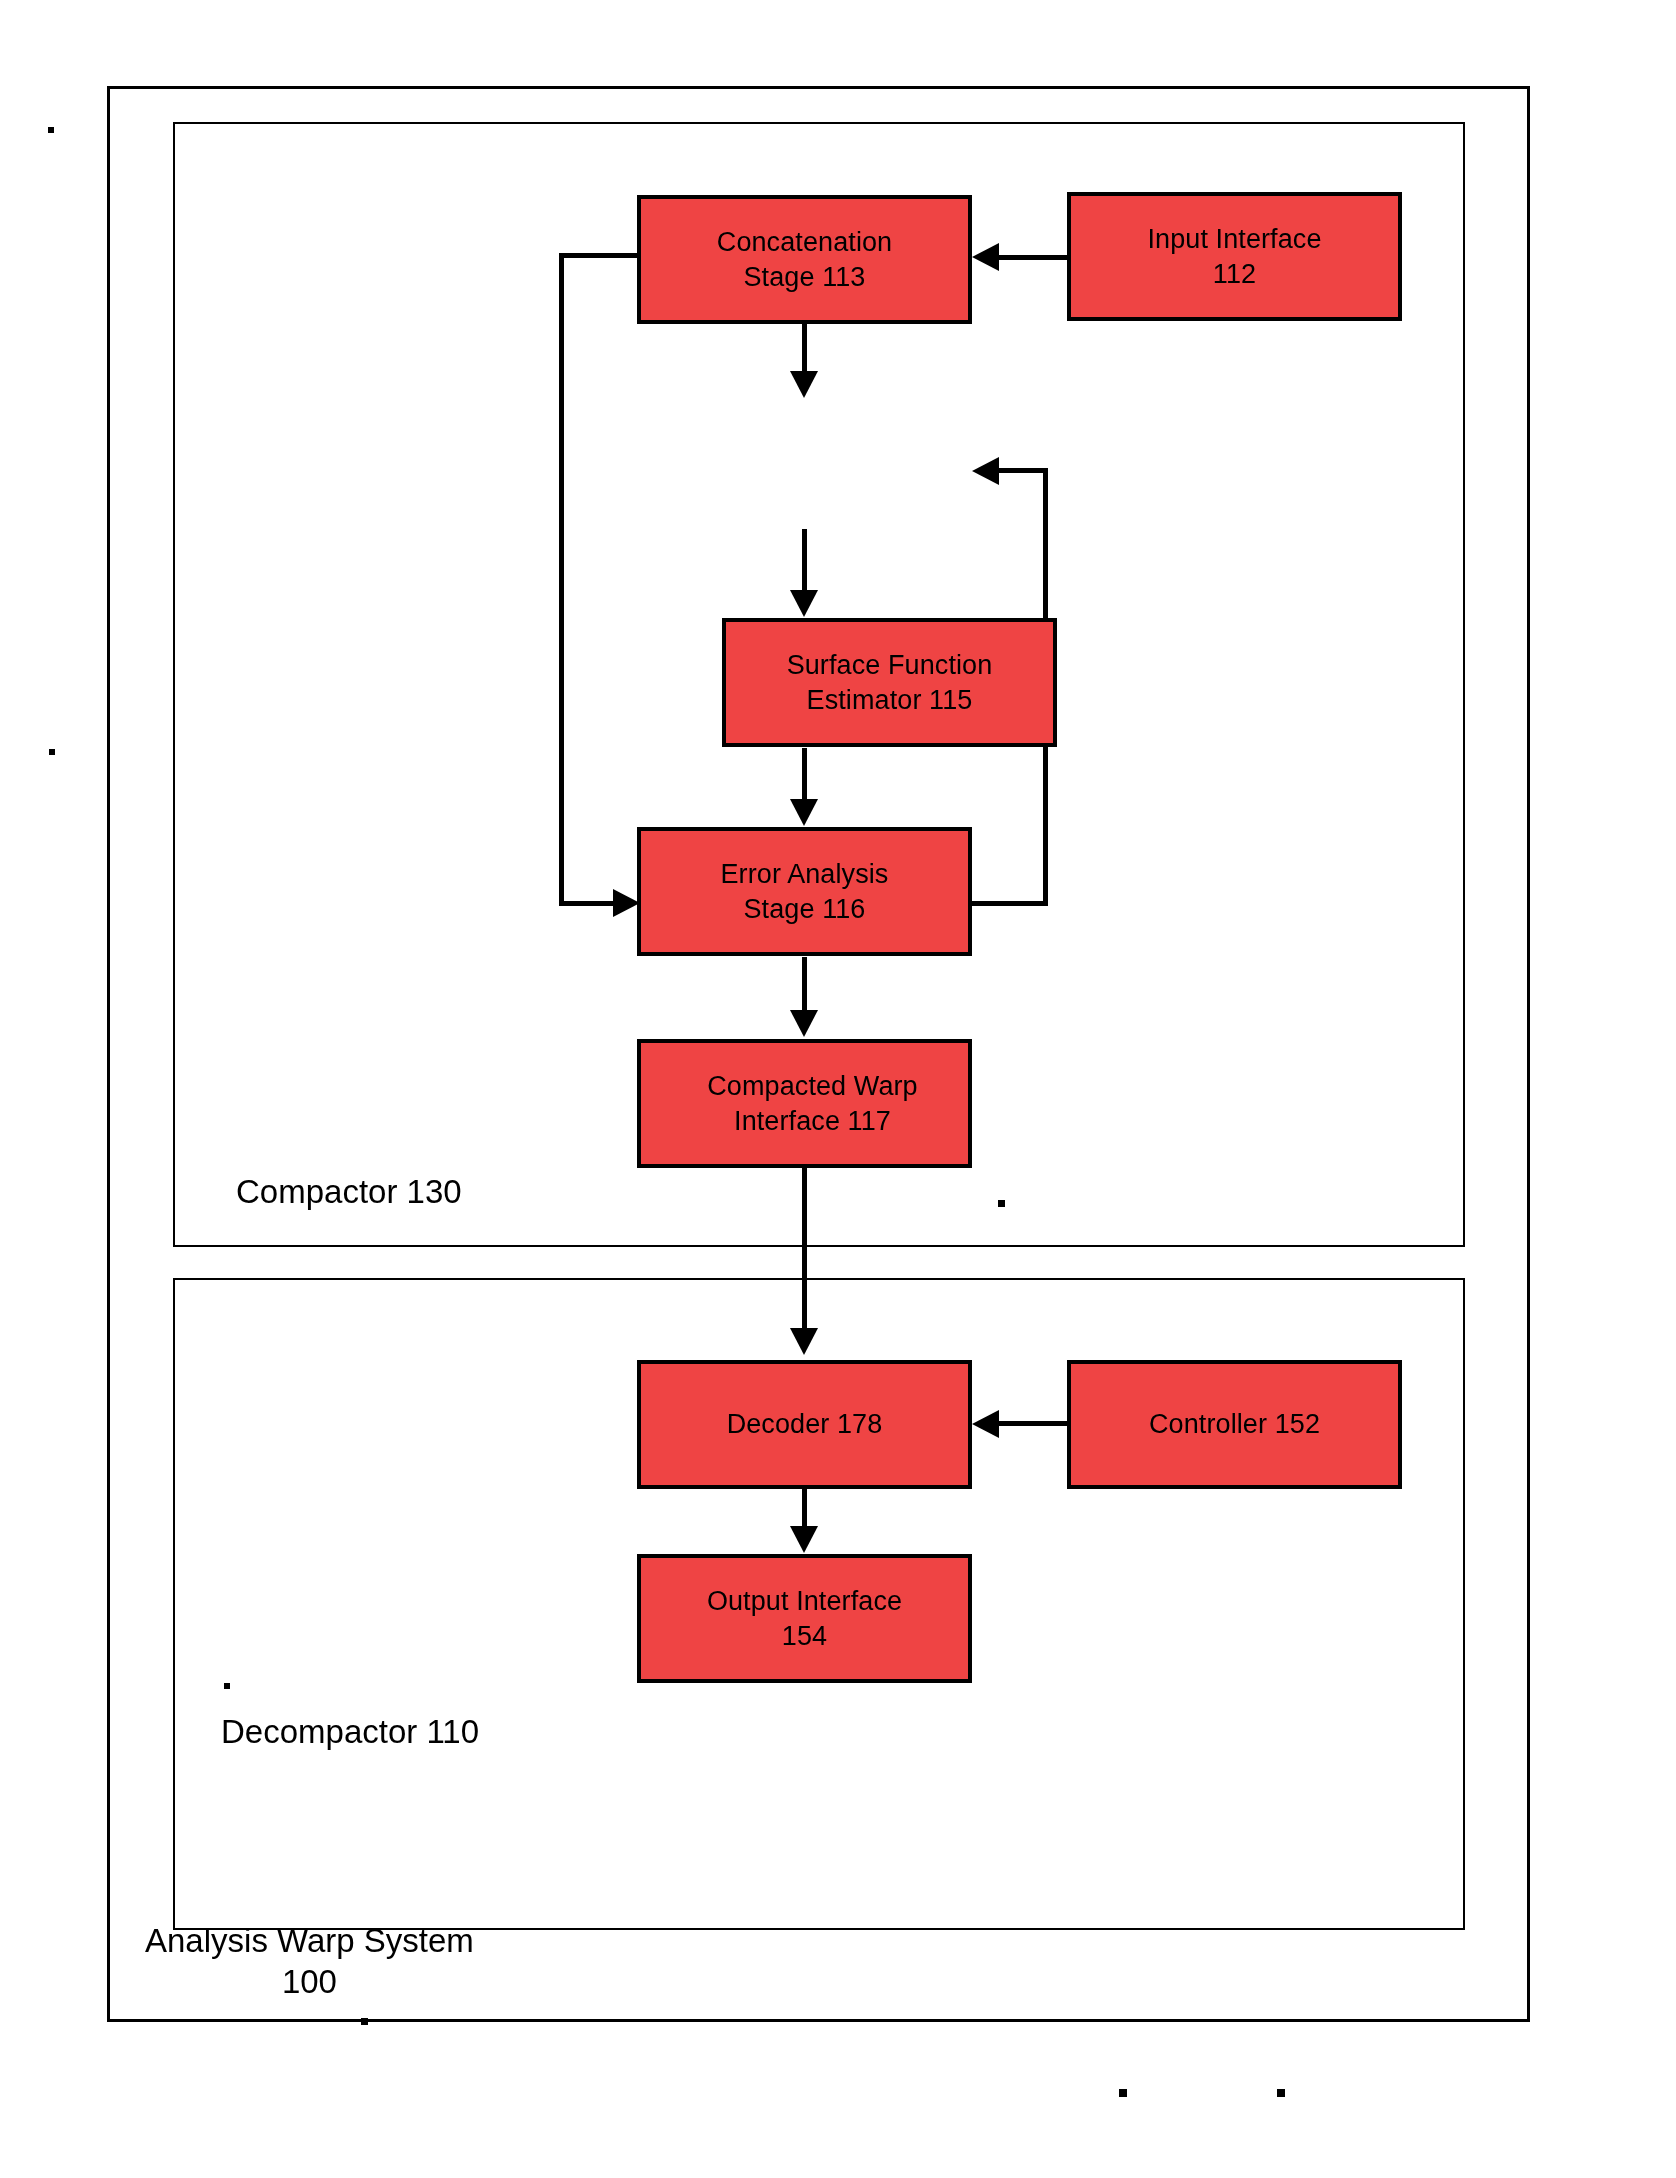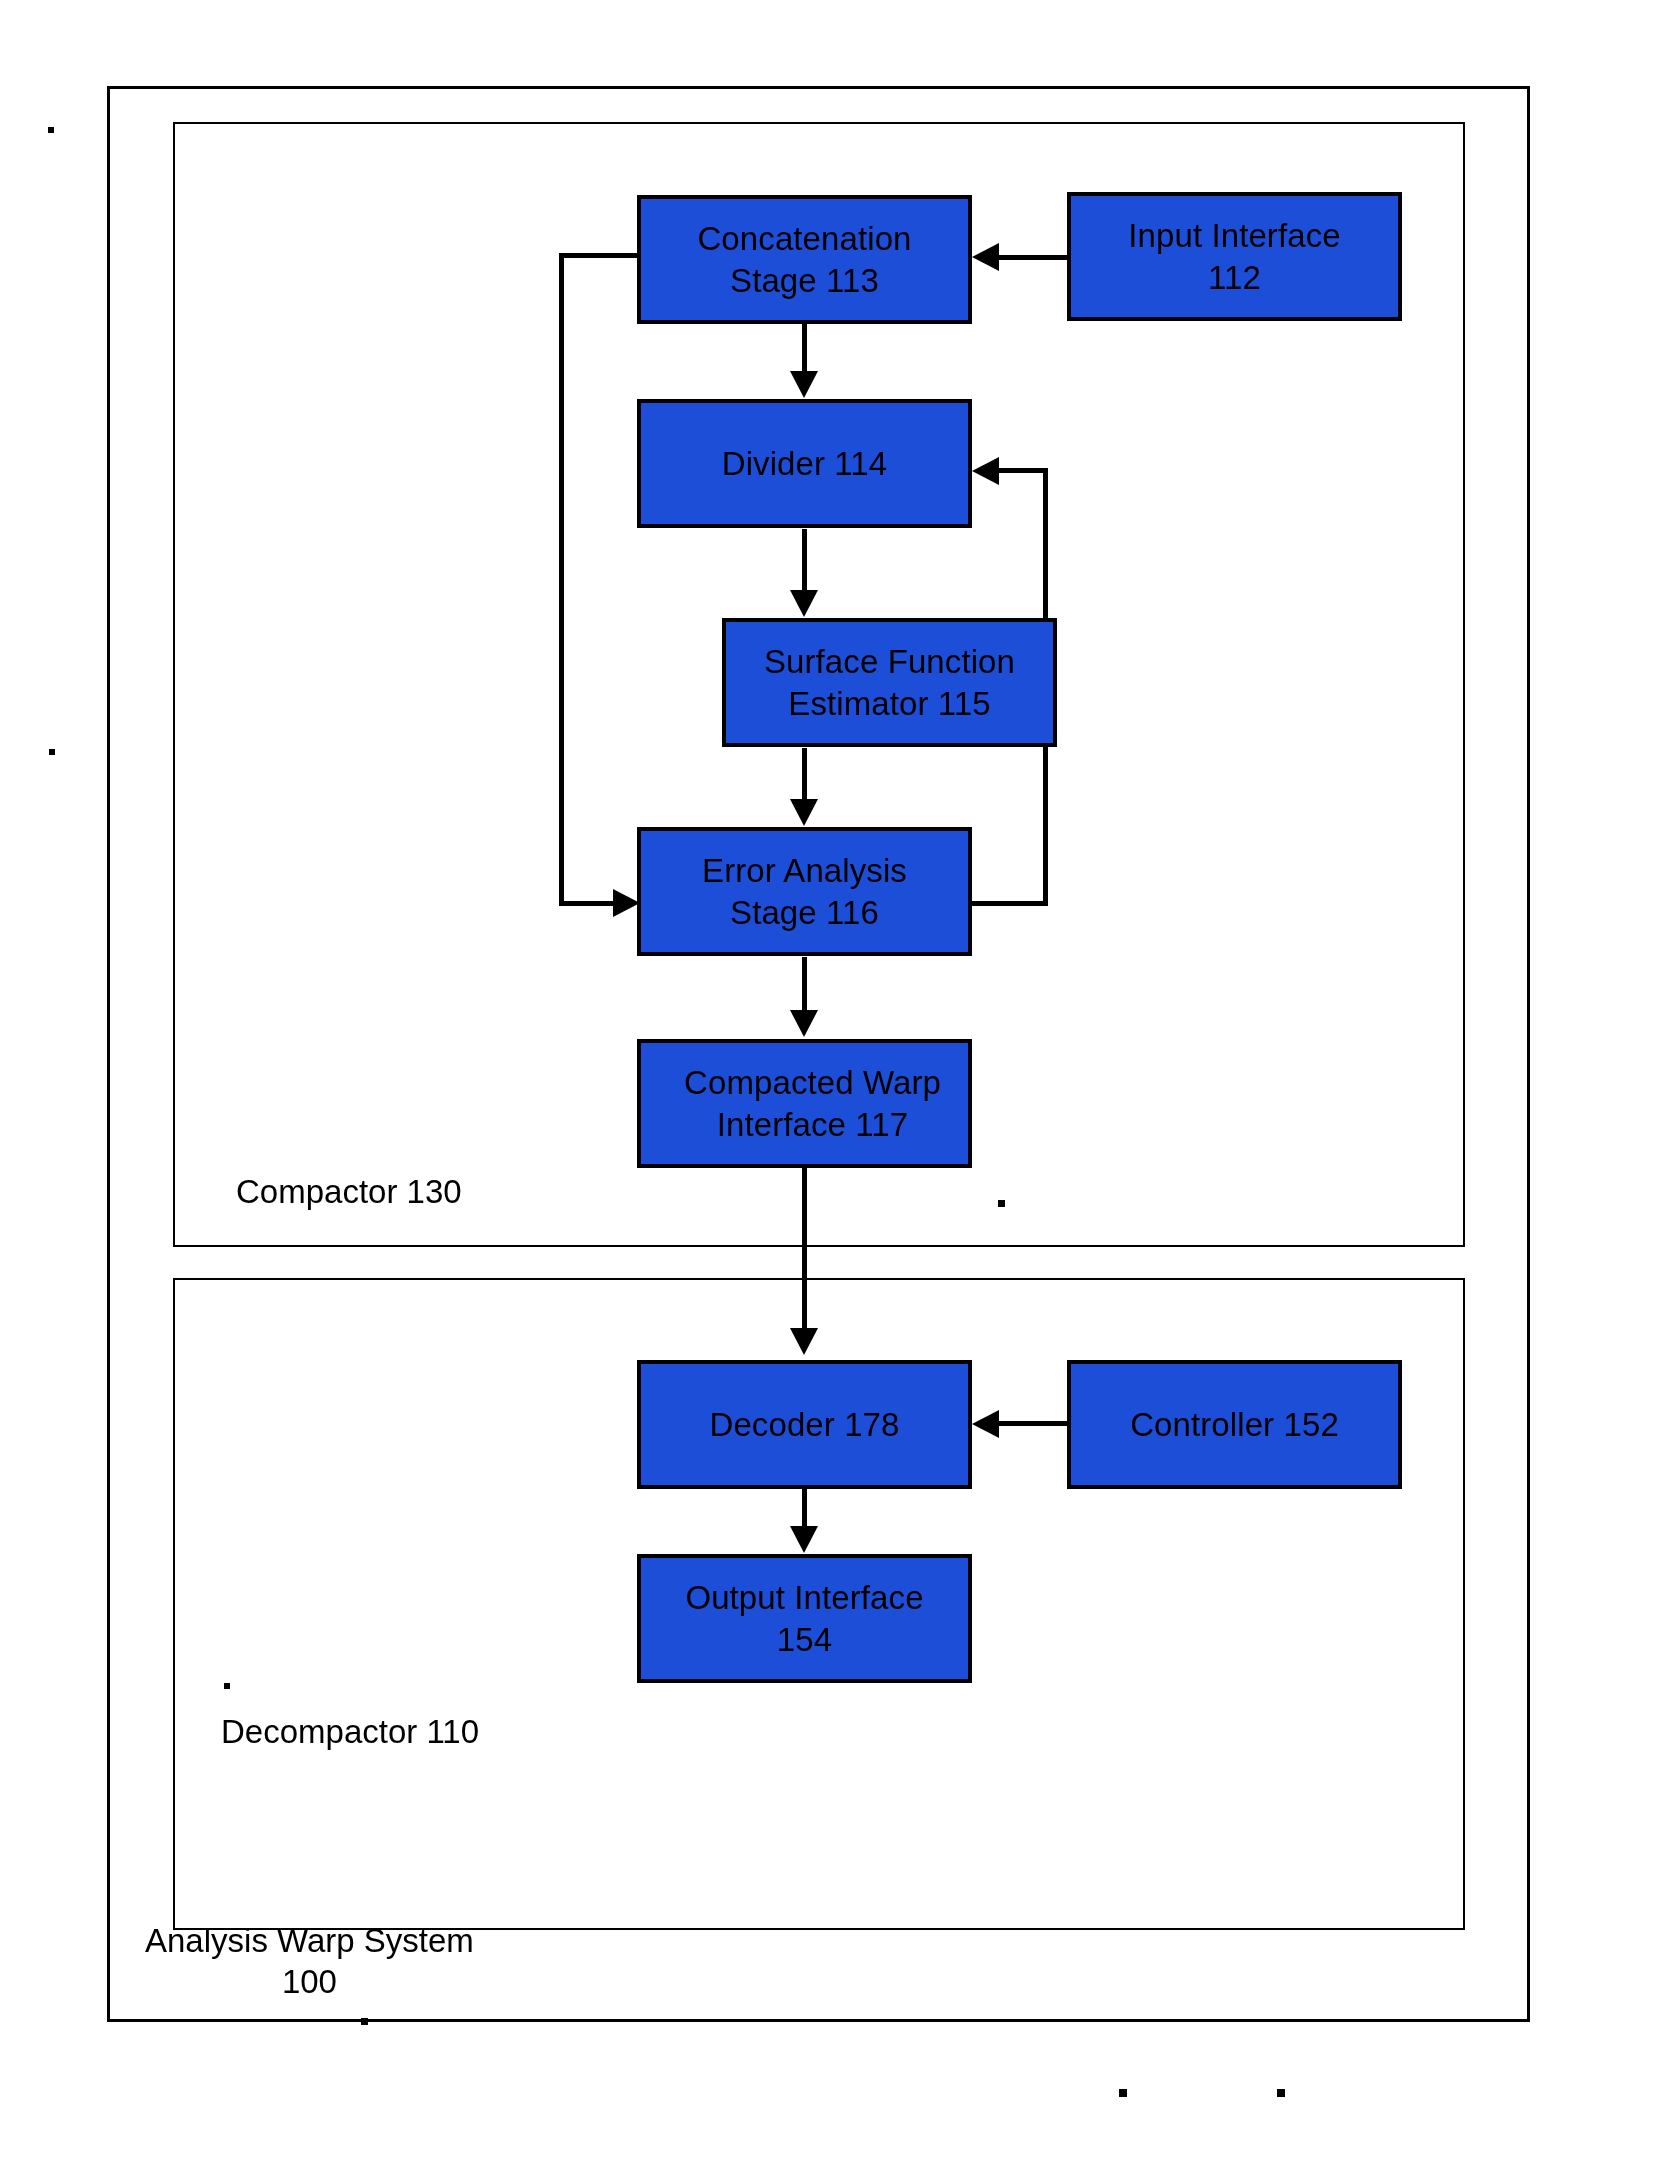--- a/index.html
+++ b/index.html
@@ -27,27 +27,27 @@
     box-sizing: border-box;
   }
   #outer-frame { left: 107px;  top: 86px;   width: 1423px; height: 1936px; border-width: 3.8px; }
   #compactor-frame  { left: 173px; top: 122px; width: 1292px; height: 1125px; }
   #decompactor-frame { left: 173px; top: 1278px; width: 1292px; height: 652px; }
 
   
   .node {
     position: absolute;
     border: 4.8px solid #000;
-    background: #1d4ed8;
+    background: #ef4444;
     box-sizing: border-box;
     display: flex;
     align-items: center;
     justify-content: center;
     text-align: center;
-    font-size: 33px;
+    font-size: 27px;
     line-height: 1.26;
     letter-spacing: 0.1px;
     z-index: 5;
   }
   .node .label { display: block; padding: 0 5.7px; }
 
   #node-concatenation { left: 637px;  top: 195px;  width: 335px; height: 129px; }
   #node-input         { left: 1067px; top: 192px;  width: 335px; height: 129px; }
   #node-divider       { left: 637px;  top: 399px;  width: 335px; height: 129px; }
   #node-surface       { left: 674px;  top: 618px;  width: 335px; height: 129px; margin-left: 48px; }
@@ -151,23 +151,20 @@
   <div class="node" id="node-concatenation">
     <span class="label" style="white-space:pre-line;">Concatenation
 Stage 113</span>
   </div>
 
   <div class="node" id="node-input">
     <span class="label" style="white-space:pre-line;">Input Interface
 112</span>
   </div>
 
-  <div class="node" id="node-divider">
-    <span class="label" style="white-space:pre-line;">Divider 114</span>
-  </div>
 
   <div class="node" id="node-surface">
     <span class="label" style="white-space:pre-line;">Surface Function
 Estimator 115</span>
   </div>
 
   <div class="node" id="node-error">
     <span class="label" style="white-space:pre-line;">Error Analysis
 Stage 116</span>
   </div>

